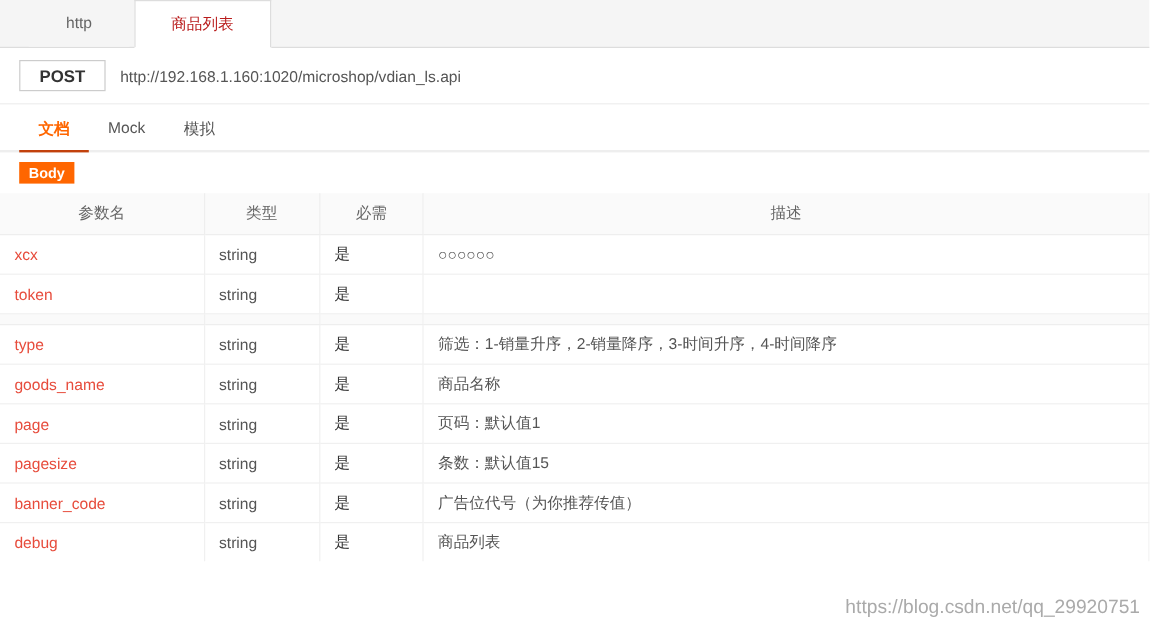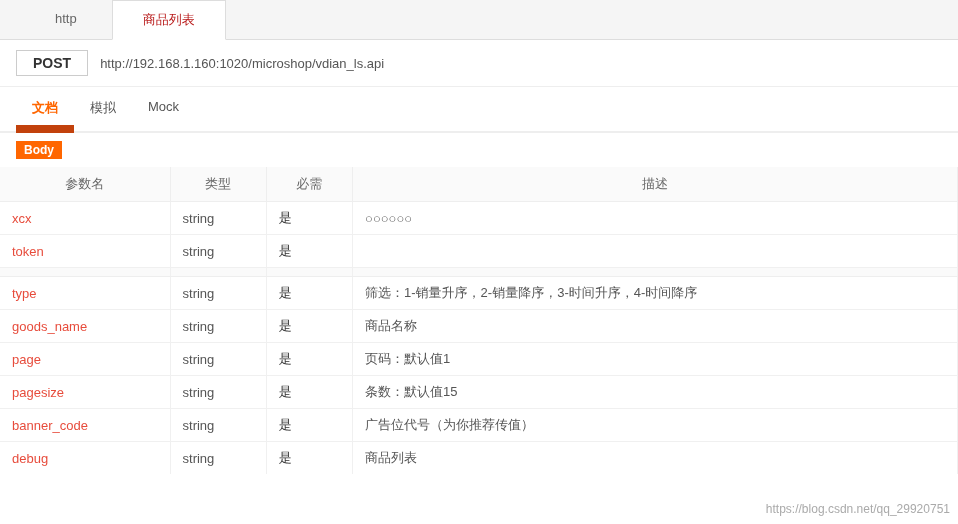--- a/index.html
+++ b/index.html
@@ -69,21 +69,21 @@
     .sub-tab {
       padding: 8px 16px;
       cursor: pointer;
       font-size: 13px;
       color: #555;
       border-bottom: 2px solid transparent;
       margin-bottom: -2px;
     }
     .sub-tab.active {
       color: #f60;
-      border-bottom: 8px solid #c2410c;
+      border-bottom: 2px solid #c2410c;
       font-weight: bold;
     }
 
     
     .body-badge {
       display: inline-block;
       background: #f60;
       color: #fff;
       font-size: 12px;
       font-weight: bold;
@@ -135,40 +135,40 @@
       background: #fafafa;
       border-bottom: 1px solid #eee !important;
     }
 
     
     .watermark {
       position: fixed;
       bottom: 8px;
       right: 8px;
       color: #aaa;
-      font-size: 12px;
+      font-size: 16px;
     }
   </style>
 </head>
 <body>
 
 <div class="top-tabs">
 <div class="top-tab">http</div>
     <div class="top-tab active">商品列表</div>
   </div>
 
 <div class="method-row">
   <div class="method-badge">POST</div>
   <div class="url-text">http://192.168.1.160:1020/microshop/vdian_ls.api</div>
 </div>
 
 <div class="sub-tabs">
 <div class="sub-tab active">文档</div>
+    <div class="sub-tab">Mock</div>
     <div class="sub-tab">模拟</div>
-    <div class="sub-tab">Mock</div>
   </div>
 
 <div>
   <span class="body-badge">Body</span>
 </div>
 
 <table class="params-table">
   <thead>
     <tr>
     <th>参数名</th>

